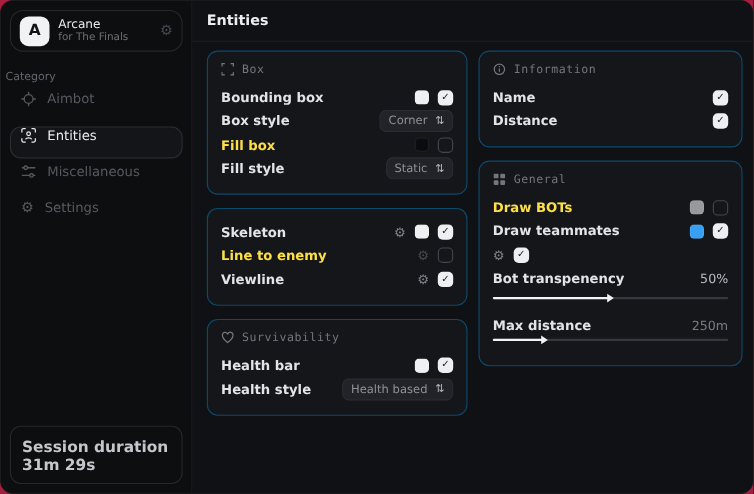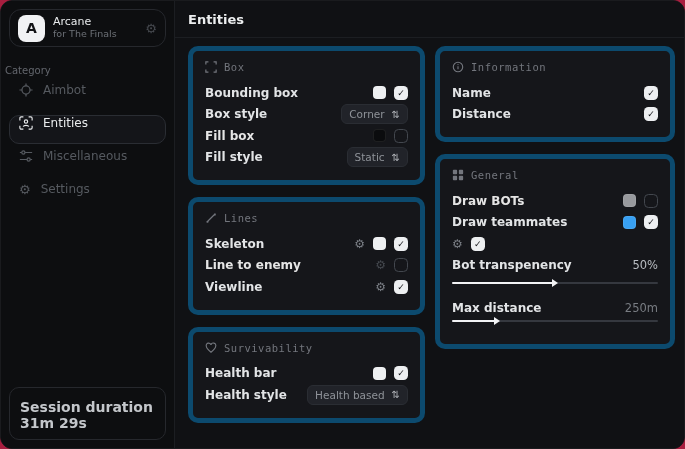--- a/index.html
+++ b/index.html
@@ -32,26 +32,26 @@
   .session-line1 { font-family:"DejaVu Sans Mono", monospace; font-size:10px; color:#8e939a; letter-spacing:0.3px; }
   .session-line2 { font-size:14px; font-weight:bold; color:#c4c7cb; margin-top:3px; }
   
   .main { flex:1; background:#101114; display:flex; flex-direction:column; }
   .main-header { height:37px; display:flex; align-items:center; padding:0 13px; border-bottom:1px solid #1c1e22; }
   .main-title { font-size:13px; font-weight:bold; color:#eceeef; }
   .content { display:flex; gap:10px; padding:8px 13px; align-items:flex-start; }
   .col { display:flex; flex-direction:column; gap:12px; }
   .col-left { width:237px; }
   .col-right { width:240px; }
-  .card { background:#15161a; border:5px solid #0c4a6e; border-radius:10px; padding:10px 12px 12px; }
+  .card { background:#15161a; border:1px solid #0c4a6e; border-radius:10px; padding:10px 12px 12px; }
   .card-title { display:flex; align-items:center; gap:7px; color:#73767d; margin-bottom:9px; }
   .card-title .t { font-family:"DejaVu Sans Mono", monospace; font-size:10.5px; letter-spacing:0.5px; }
   .row { display:flex; align-items:center; justify-content:space-between; height:21.5px; }
   .row .label { font-size:12px; color:#e2e4e6;font-weight:bold; }
-  .row .label.dim { color:#e5e5e5; }
+  .row .label.dim { color:#fde047; }
   .controls { display:flex; align-items:center; gap:8px; }
   .swatch { width:13px; height:13px; border-radius:4px; cursor:pointer; border:1px solid rgba(255,255,255,0.08); }
   .checkbox { width:14px; height:14px; border-radius:4.5px; display:flex; align-items:center; justify-content:center;
     font-size:9px; font-weight:bold; cursor:pointer; }
   .checkbox.checked { background:#edeff1; color:#15161a; }
   .checkbox.unchecked { border:1.5px solid #43474e; background:transparent; }
   .dropdown { display:flex; align-items:center; gap:7px; background:#212329; border:1px solid #2a2d33;
     border-radius:6px; height:20px; padding:0 7px; cursor:pointer; }
   .dropdown .dd-text { font-size:10.5px; color:#8e9298; }
   .dropdown .dd-arrows { font-size:10px; color:#b0b3b8; }
@@ -181,29 +181,20 @@
           <div class="row">
             <span class="label">Fill style</span>
             <span class="dropdown">
               <span class="dd-text">Static</span>
               <span class="dd-arrows">⇅</span>
             </span>
           </div>
         </div>
 
         <div class="card">
-          <div class="card-title">
-            <span>
-              <svg width="12" height="12" viewBox="0 0 14 14" fill="none" stroke="#73767d" stroke-width="1.4">
-                <path d="M2 12 L12 2"></path>
-                  <path d="M2 12 l2.2 -0.6 M12 2 l-0.6 2.2"></path>
-              </svg>
-            </span>
-            <span class="t">Lines</span>
-          </div>
           <div class="row">
             <span class="label">Skeleton</span>
             <span class="controls">
               <span class="row-gear">⚙</span>
               <span class="swatch" style="background: rgb(238, 240, 242);"></span>
               <span class="checkbox checked">✓</span>
             </span>
           </div>
           <div class="row">
             <span class="label dim">Line to enemy</span>

